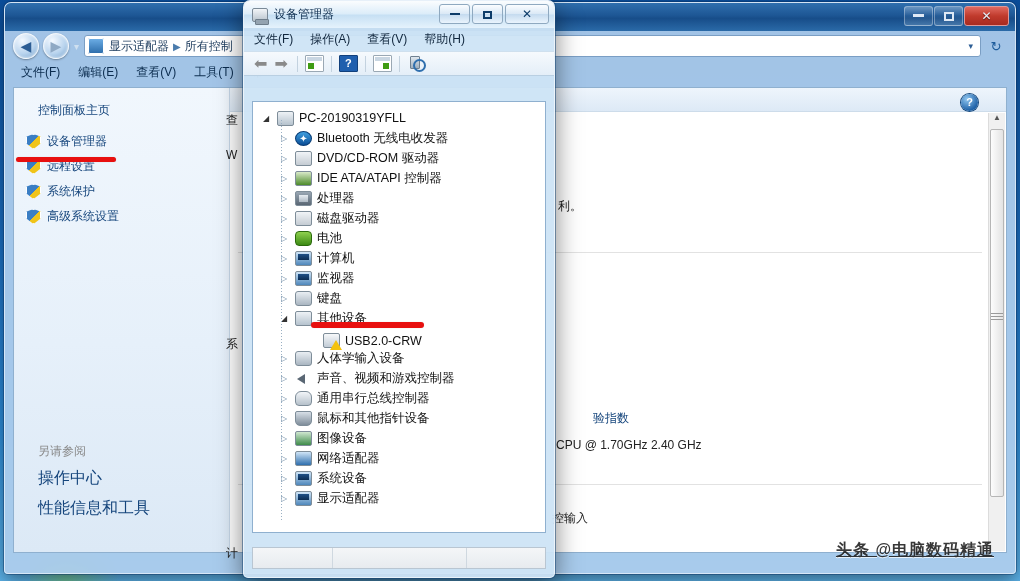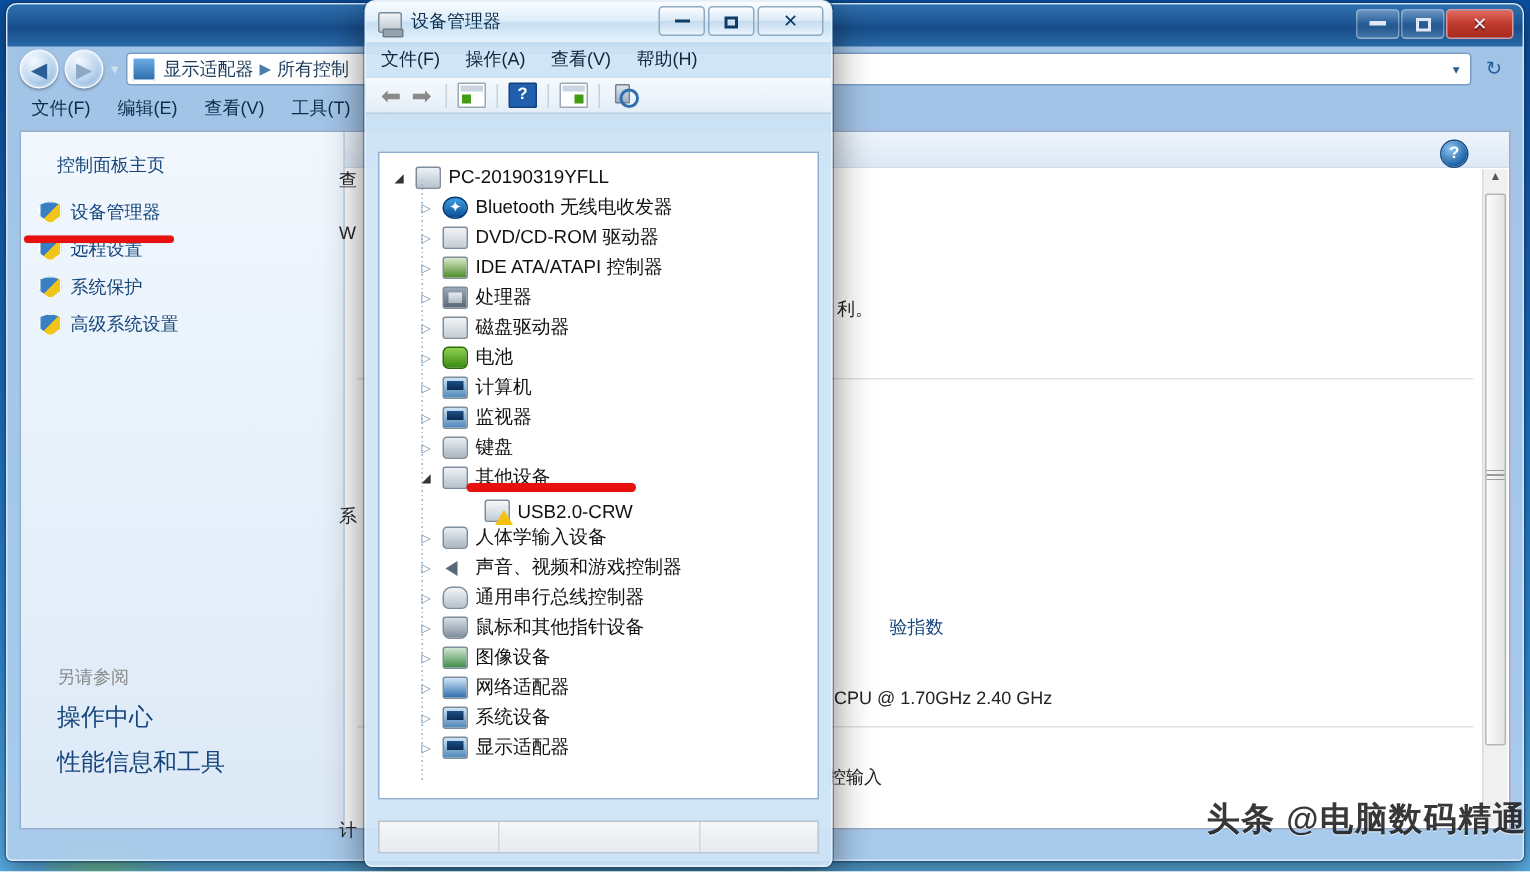--- a/index.html
+++ b/index.html
@@ -130,23 +130,24 @@
   .vs-grip{ position:absolute; left:0; right:0; top:50%; height:7px;
     background:repeating-linear-gradient(180deg,#9a9a9a 0 1px, transparent 1px 3px); }
 
   .content-txt{ position:absolute; font-size:12px; color:#222; white-space:nowrap; }
   .content-txt.blue{ color:#15457c; }
   .content-rule{ position:absolute; left:8px; right:24px; height:1px; background:#e2e2e2; }
 
   .cp-statusarea{ position:absolute; left:8px; right:8px; bottom:4px; height:14px; }
 
   .watermark{
-    position:absolute; right:2px; bottom:20px; font-size:22px; color:#1d1d1d;
+    position:absolute; right:26px; bottom:20px; font-size:16px; color:#1d1d1d;
     font-weight:bold; letter-spacing:1px; text-shadow:0 1px 0 rgba(255,255,255,.8);
     opacity:.88;
+    text-decoration:underline;
   }
 
   
   #dmWindow{
     position:absolute; left:243px; top:0px; width:312px; height:578px;
     border-radius:7px 7px 5px 5px;
     background: rgba(205,228,245,0.95);
     border:1px solid rgba(255,255,255,.6);
     box-shadow: 0 0 0 1px rgba(20,70,120,.5), 0 8px 26px rgba(0,0,0,.5);
   }
@@ -331,21 +332,21 @@
 
     <div class="cp-statusarea"></div>
   </div>
 
   <div id="fragments">
       <div class="content-txt" style="left: 226px; top: 112px;">查</div>
       <div class="content-txt" style="left: 226px; top: 148px;">W</div>
       <div class="content-txt" style="left: 558px; top: 198px;">利。</div>
       <div class="content-txt" style="left: 226px; top: 336px;">系</div>
       <div class="content-txt blue" style="left: 552px; top: 410px; margin-left: 41px;">验指数</div>
-      <div class="content-txt" style="left: 556px; top: 458px;">CPU @ 1.70GHz   2.40 GHz</div>
+      <div class="content-txt" style="left: 556px; top: 438px;">CPU @ 1.70GHz   2.40 GHz</div>
       <div class="content-txt" style="left: 552px; top: 510px;">控输入</div>
       <div class="content-txt" style="left: 226px; top: 545px;">计</div>
     </div>
 
   <div class="watermark">头条 @电脑数码精通</div>
 
   <div id="dmWindow">
     <div class="dm-titlebar">
       <div class="dm-icon"></div>
       <div class="dm-title">设备管理器</div>

